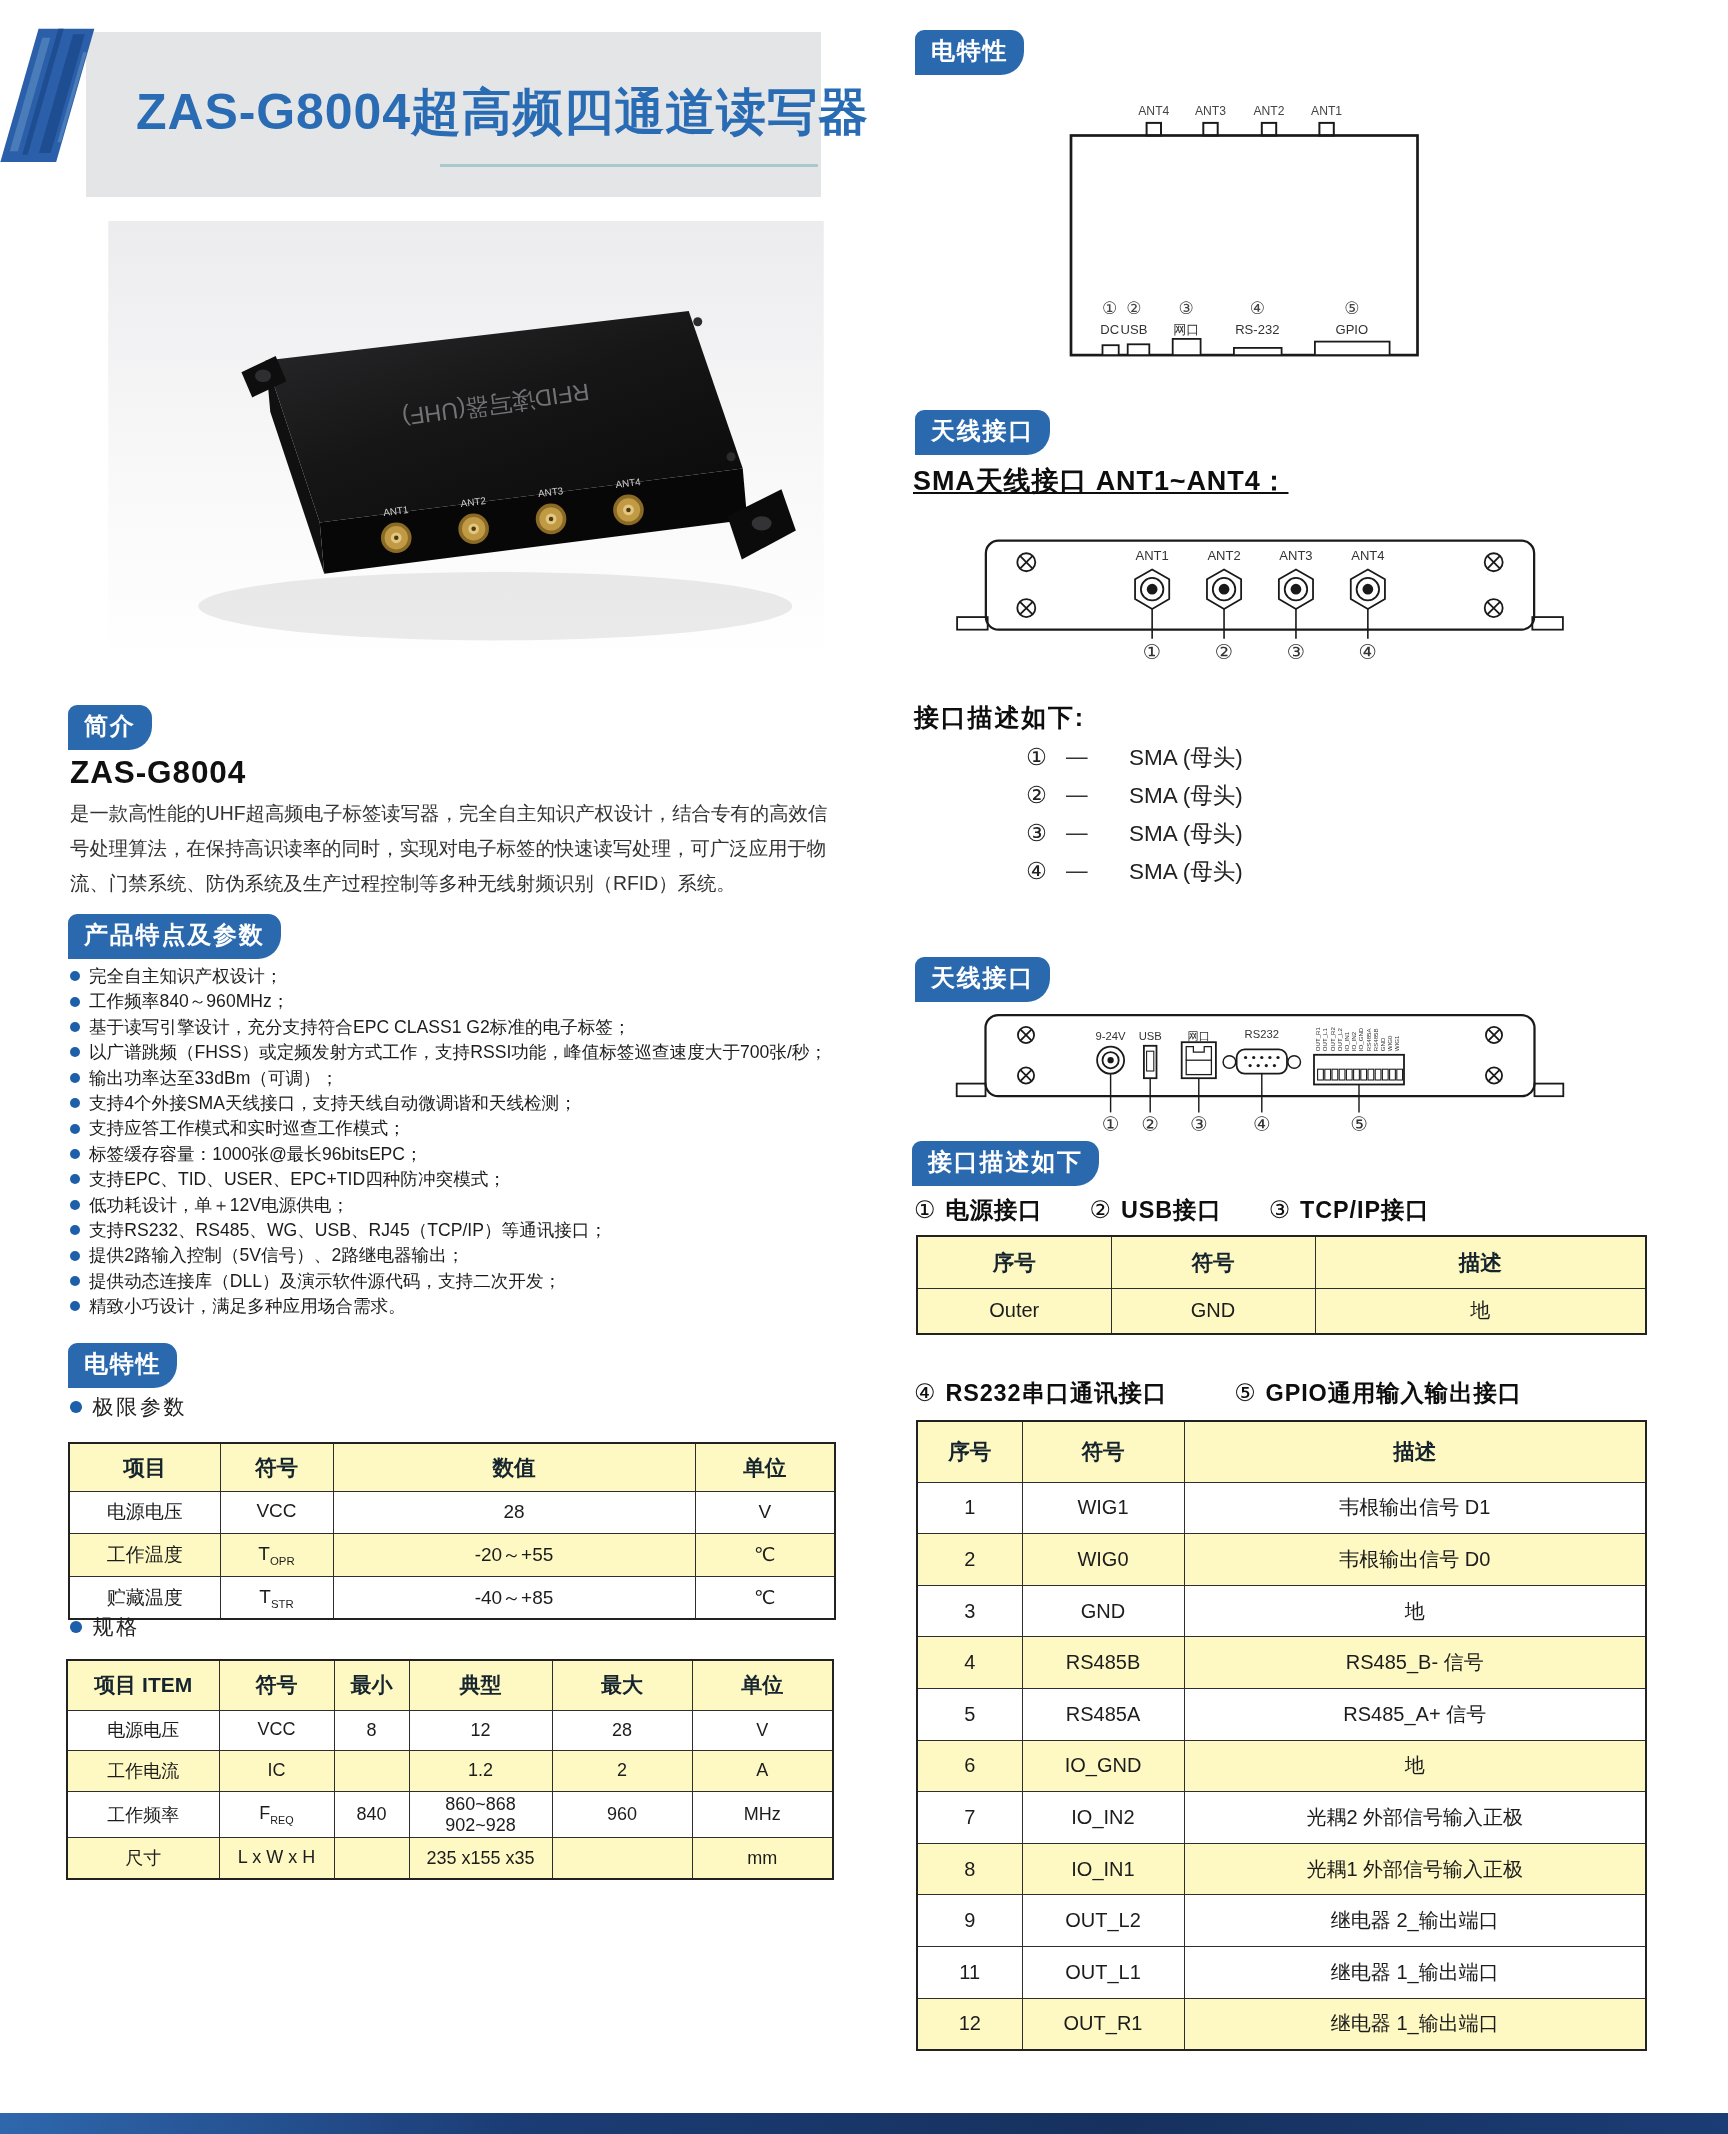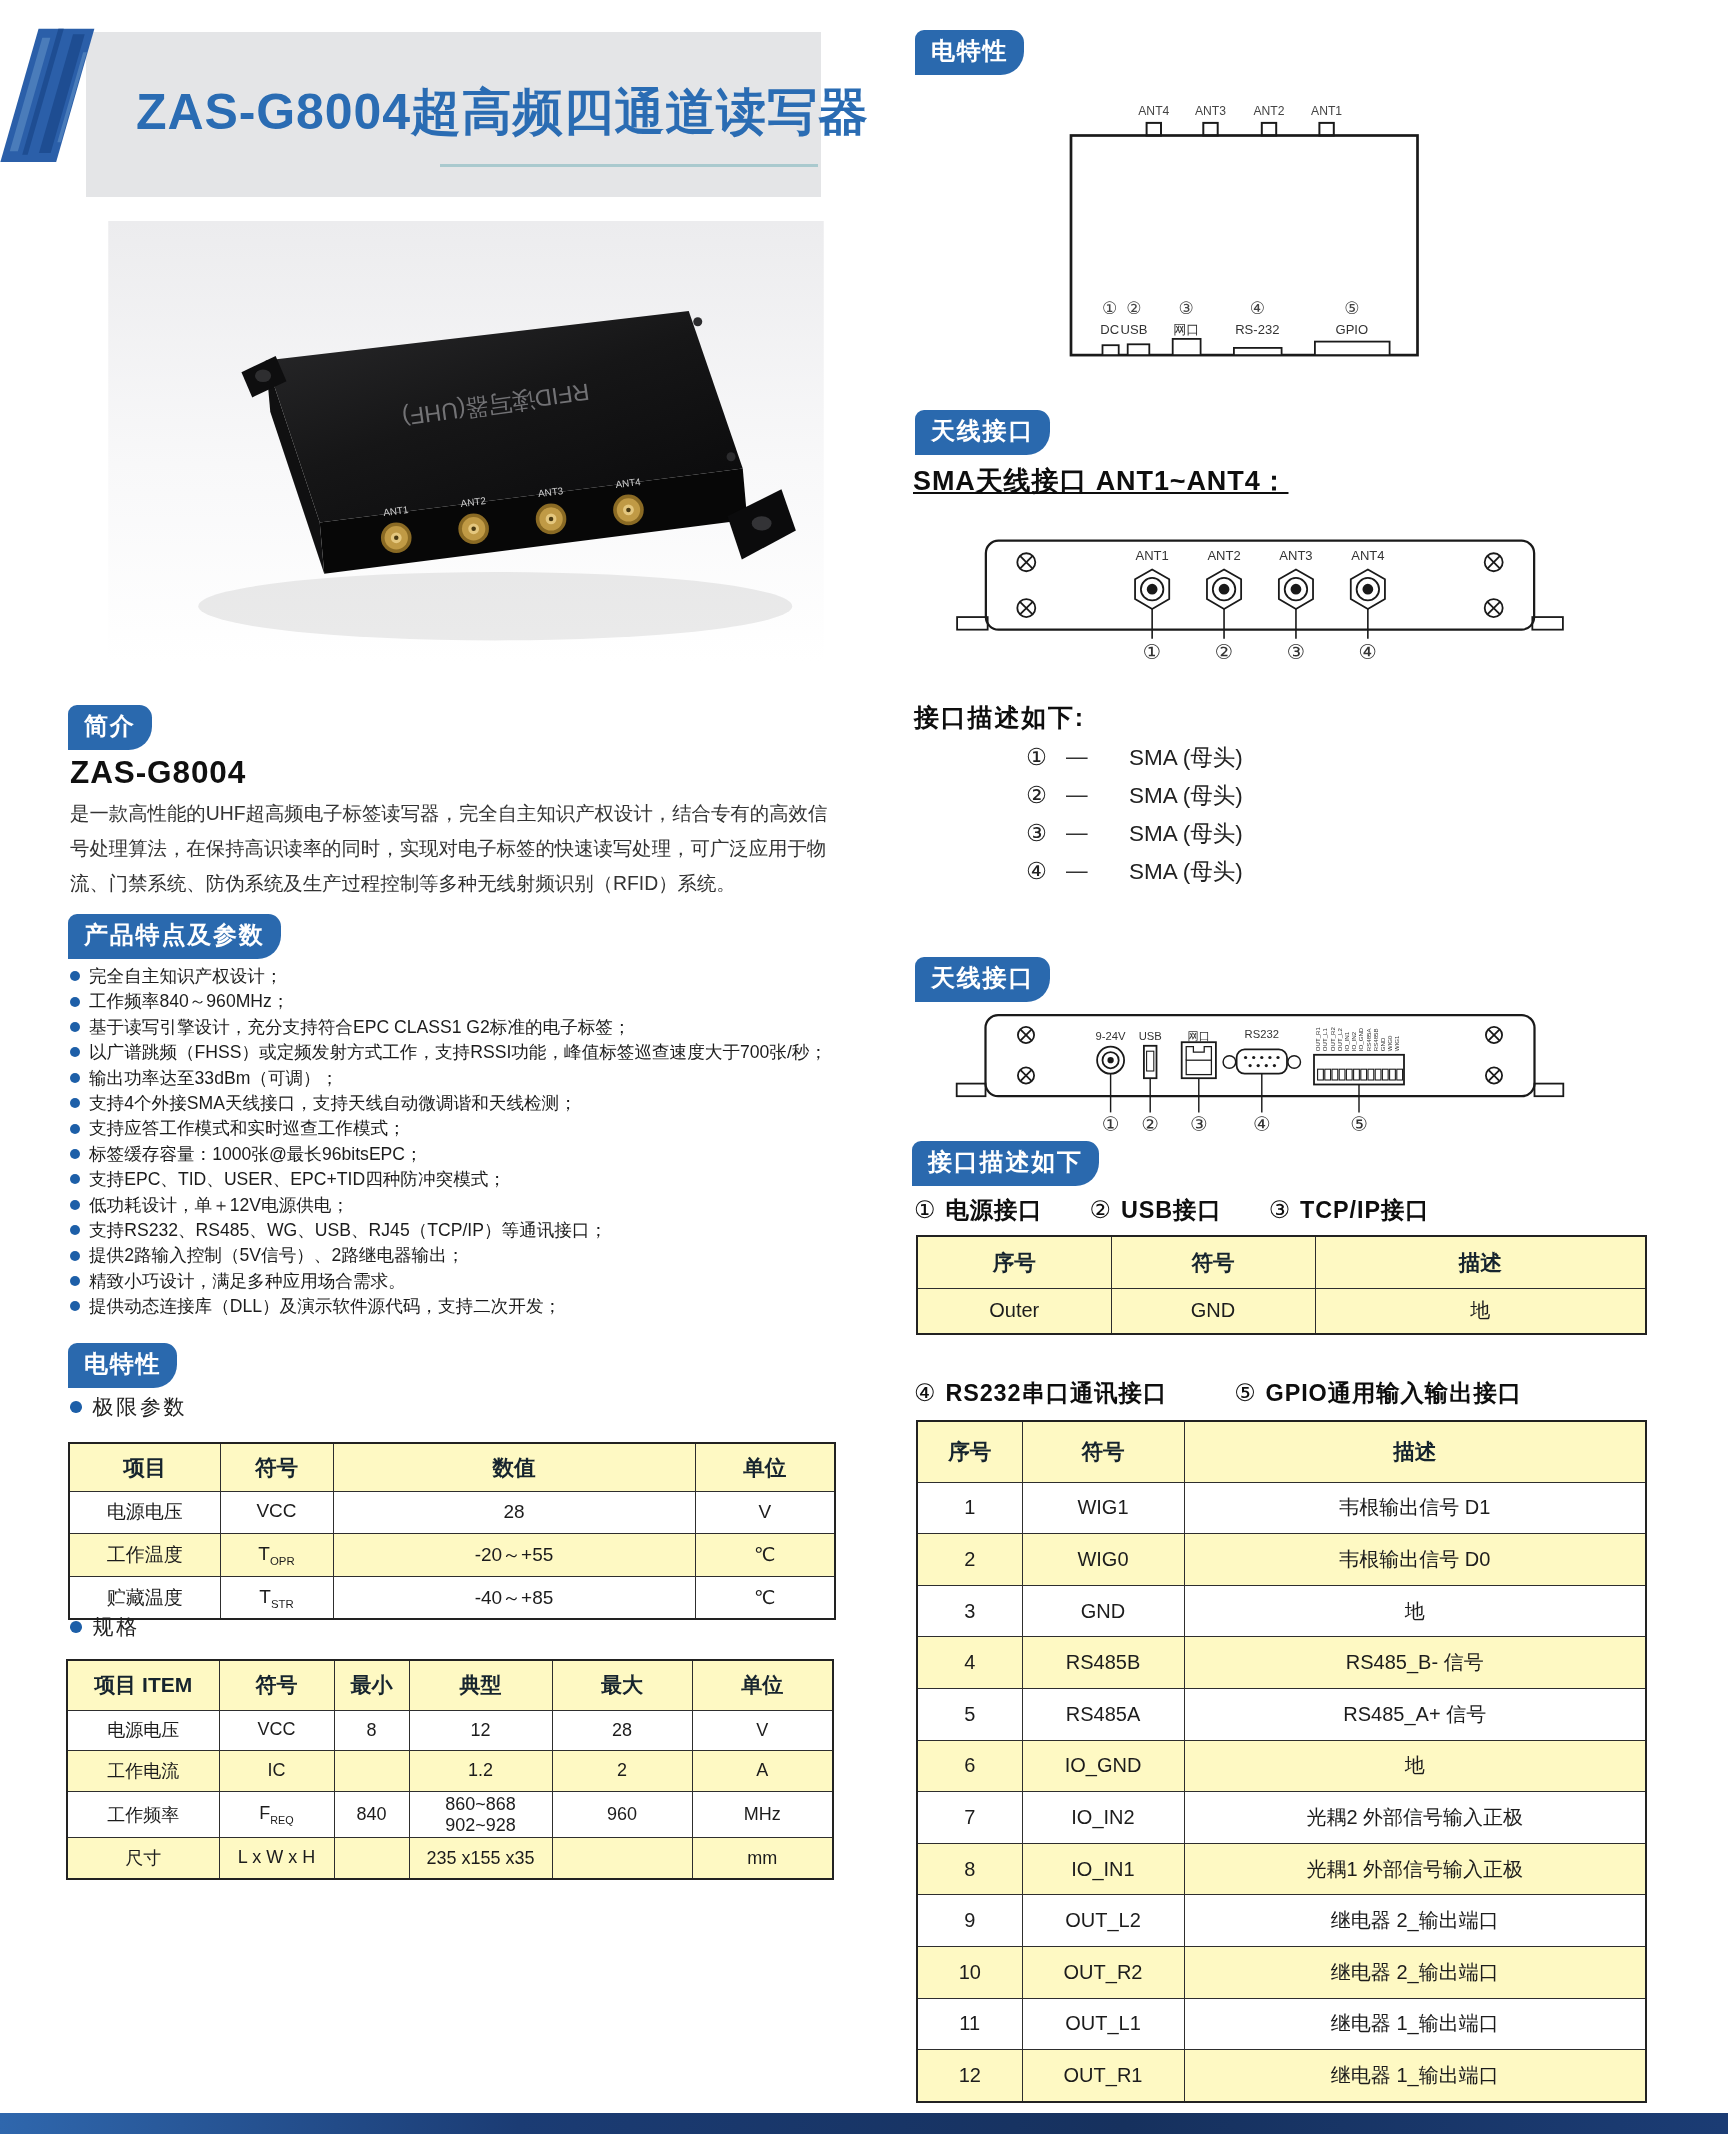--- a/index.html
+++ b/index.html
@@ -217,26 +217,26 @@
         <span>支持RS232、RS485、WG、USB、RJ45（TCP/IP）等通讯接口；</span>
       </li>
 
       <li>
         <span class="dot"></span>
         <span>提供2路输入控制（5V信号）、2路继电器输出；</span>
       </li>
 
       <li>
         <span class="dot"></span>
+        <span>提供动态连接库（DLL）及演示软件源代码，支持二次开发；</span>
+      </li>
+
+      <li>
+        <span class="dot"></span>
         <span>精致小巧设计，满足多种应用场合需求。</span>
-      </li>
-
-      <li>
-        <span class="dot"></span>
-        <span>提供动态连接库（DLL）及演示软件源代码，支持二次开发；</span>
       </li>
     </ul>
 
   <div class="tag" style="left:68px;top:1343px;">电特性</div>
   <div class="sublabel" style="left:70px;top:1393px;">
     <span class="dot"></span>
     <span>极限参数</span>
   </div>
 
   <table class="t-limit">
@@ -696,25 +696,20 @@
           <td>IO_IN1</td>
           <td>光耦1 外部信号输入正极</td>
         </tr>
 
         <tr class="zebra">
           <td>9</td>
           <td>OUT_L2</td>
           <td>继电器 2_输出端口</td>
         </tr>
 
-        <tr class="zebra alt">
-          <td>10</td>
-          <td>OUT_R2</td>
-          <td>继电器 2_输出端口</td>
-        </tr>
 
         <tr class="zebra">
           <td>11</td>
           <td>OUT_L1</td>
           <td>继电器 1_输出端口</td>
         </tr>
 
         <tr class="zebra alt">
           <td>12</td>
           <td>OUT_R1</td>

